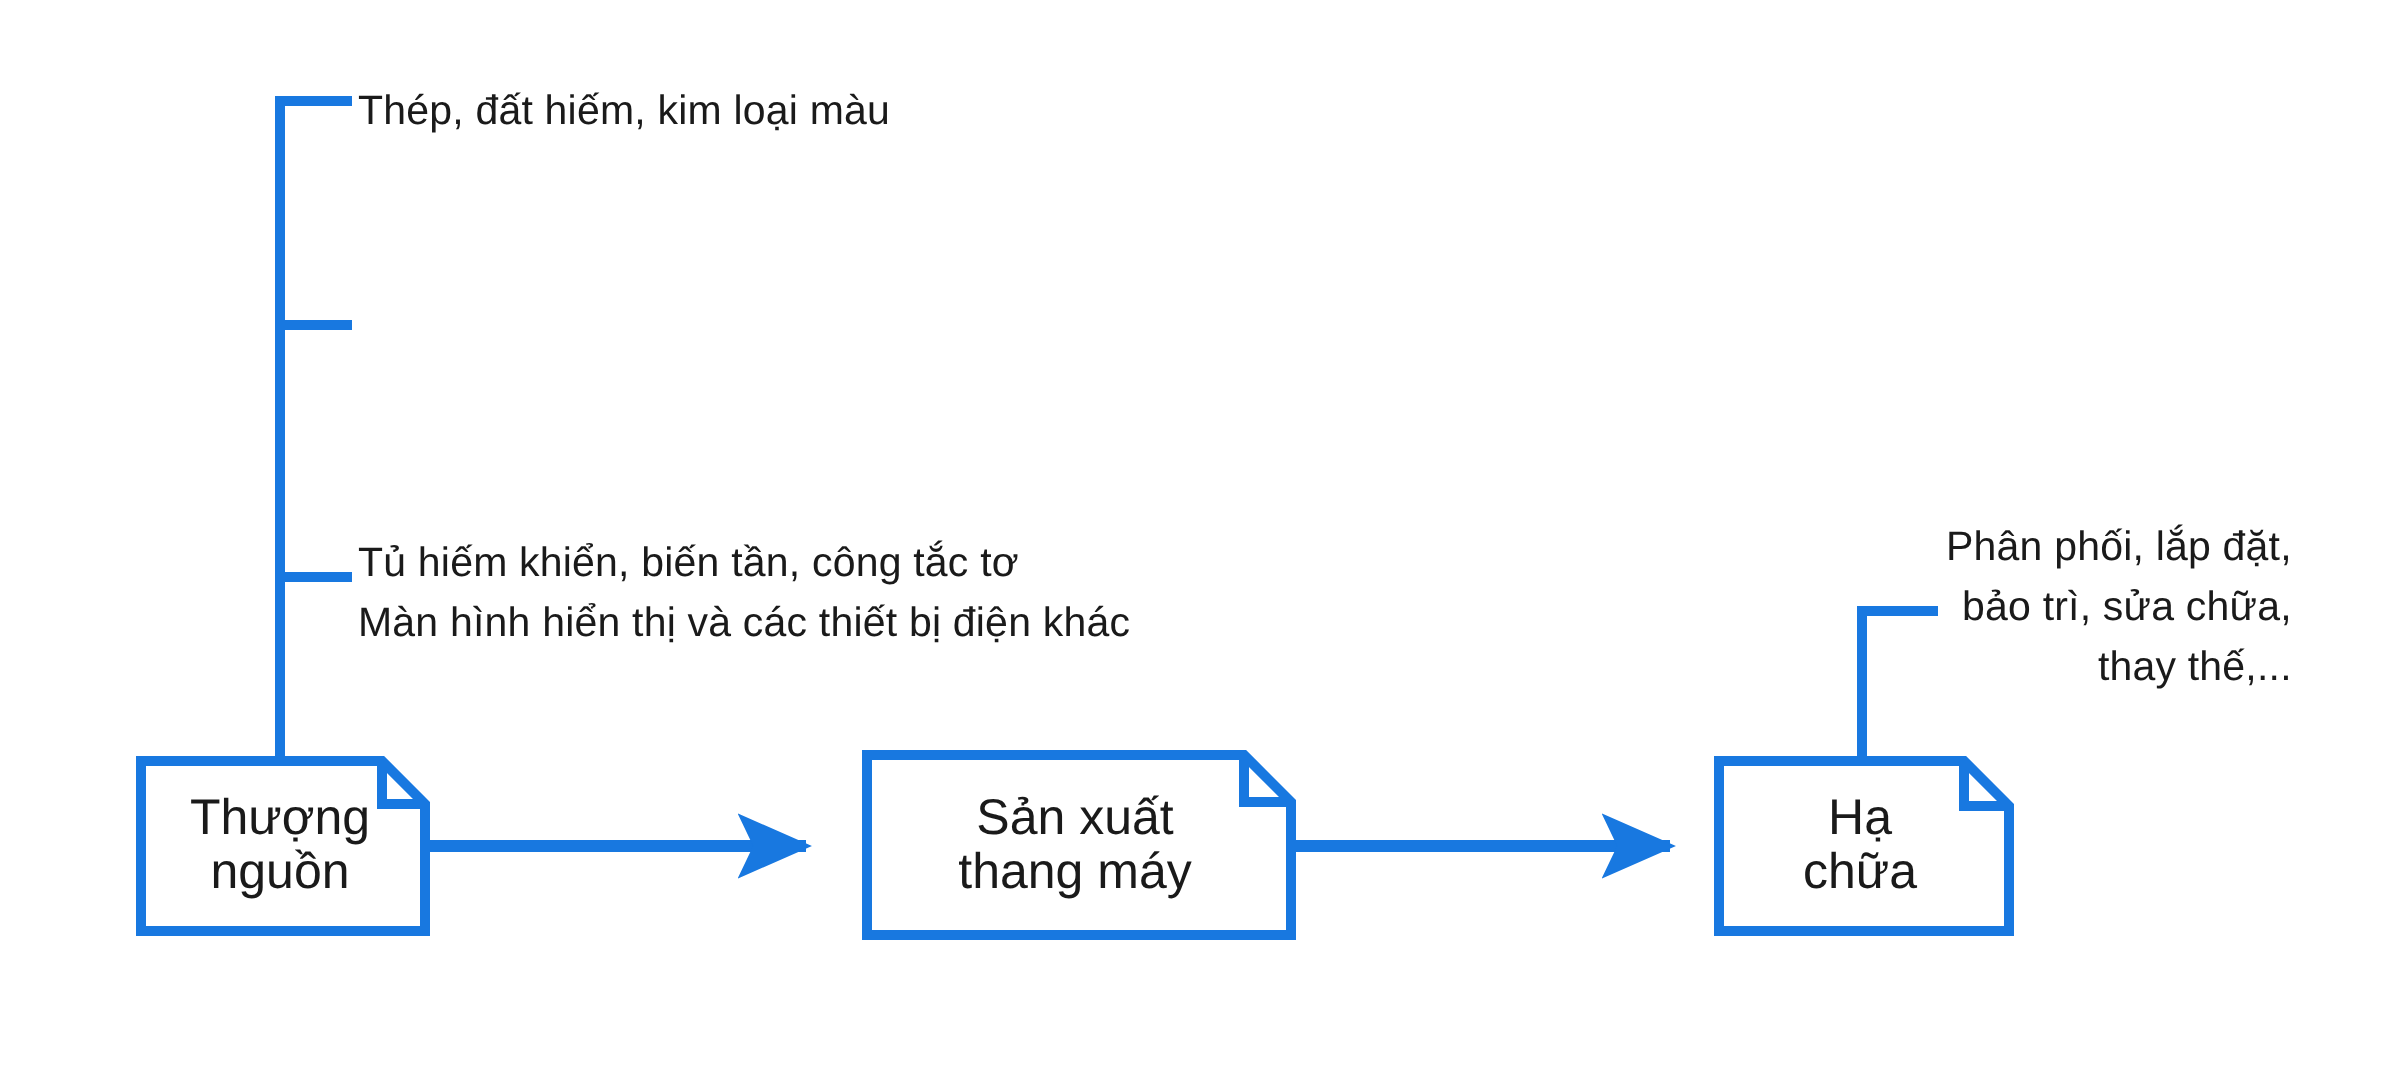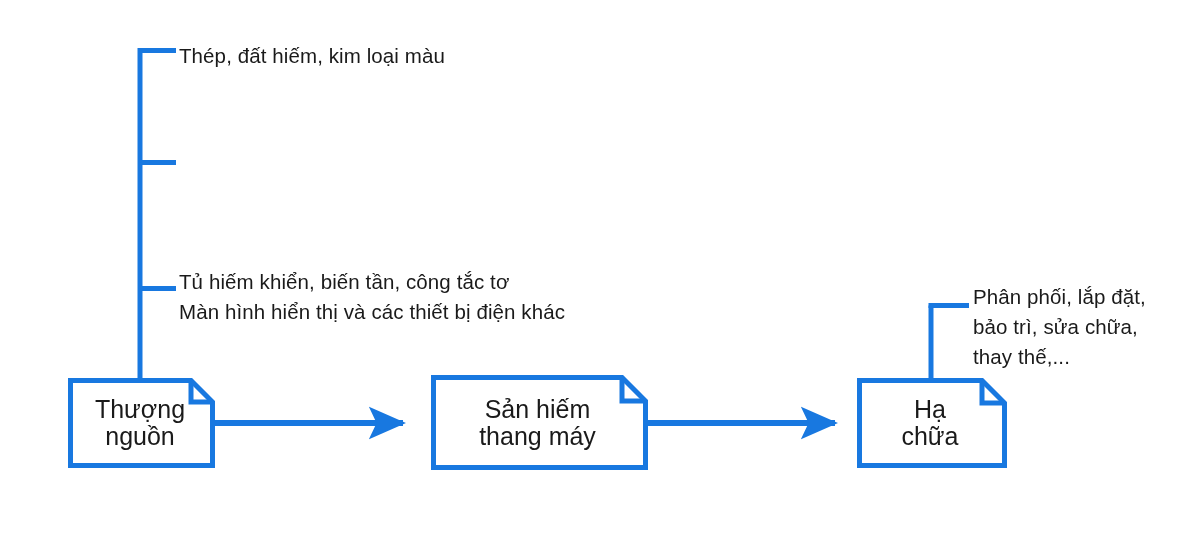--- a/index.html
+++ b/index.html
@@ -34,21 +34,21 @@
     position: absolute;
     font-size: 20.5px;
     line-height: 30px;
     color: #1a1a1a;
     white-space: pre;
     letter-spacing: 0.1px;
   }
   .ann-upstream-materials { left: 179px; top: 41px; }
   .ann-upstream-mechanical { left: 179px; top: 143px; }
   .ann-upstream-electrical { left: 179px; top: 267px; }
-  .ann-downstream-services { left: 973px; top: 282px; }
+  .ann-downstream-services { left: 973px; top: 259px; text-align: right; }
 
   .node-label {
     position: absolute;
     text-align: center;
     font-size: 25px;
     line-height: 27px;
     color: #1a1a1a;
     white-space: pre;
   }
   .node-label-upstream   { left: 68px;  top: 396px; width: 144px; }
@@ -109,19 +109,19 @@
   <div class="annotation ann-upstream-electrical">Tủ hiếm khiển, biến tần, công tắc tơ
 Màn hình hiển thị và các thiết bị điện khác</div>
 
   <div class="annotation ann-downstream-services">Phân phối, lắp đặt,
 bảo trì, sửa chữa,
 thay thế,...</div>
 
   <div class="node-label node-label-upstream">Thượng
 nguồn</div>
 
-  <div class="node-label node-label-production">Sản hiếm
+  <div class="node-label node-label-production">Sản xuất
 thang máy</div>
 
   <div class="node-label node-label-downstream">Hạ
 chữa</div>
 
 </div>
 
 </body></html>

